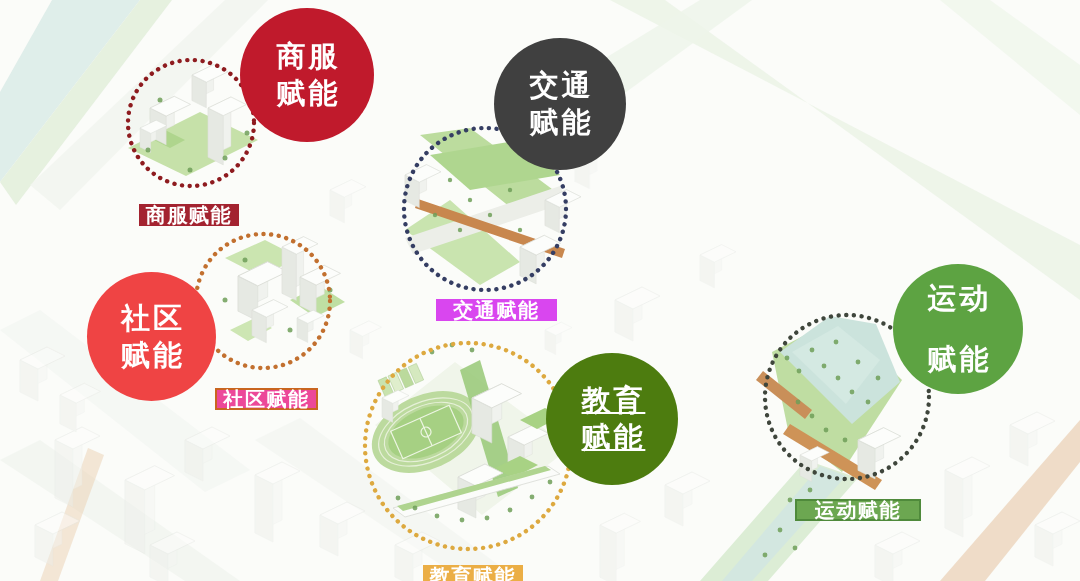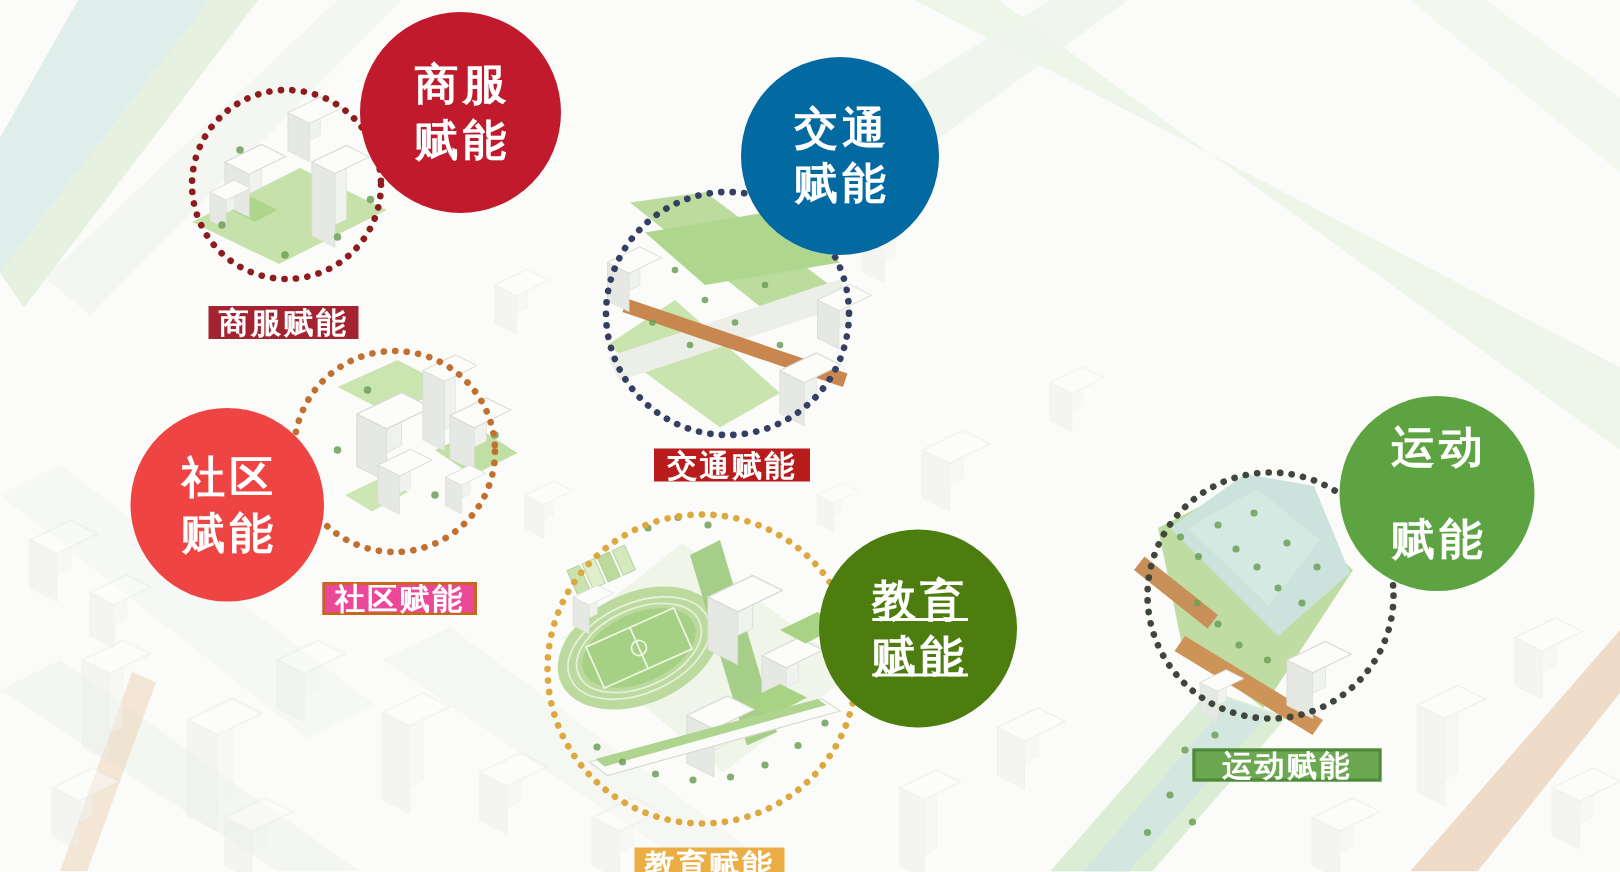--- a/index.html
+++ b/index.html
@@ -18,33 +18,33 @@
   .tree{fill:#6e9f58;opacity:.85;}
 
   
   .bubble{
     position:absolute;border-radius:50%;
     display:flex;flex-direction:column;align-items:center;justify-content:center;
     color:#ffffff;font-weight:bold;font-size:29px;line-height:37px;
     letter-spacing:.1em;text-indent:.1em;
   }
   .bubble.commerce {left:240px;top:8px;  width:134px;height:134px;background:#c01a2c;}
-  .bubble.traffic  {left:494px;top:38px; width:132px;height:132px;background:#0369a1;}
+  .bubble.traffic  {left:494px;top:38px; width:132px;height:132px;background:#404040;}
   .bubble.community{left:87px; top:272px;width:129px;height:129px;background:#ef4444;}
   .bubble.education{left:546px;top:353px;width:132px;height:132px;background:#4d7c0f;text-decoration:underline;}
   .bubble.sports   {left:893px;top:264px;width:130px;height:130px;background:#5da342;gap:24px;}
 
   
   .tag{
     position:absolute;height:22px;box-sizing:border-box;
     display:flex;align-items:center;justify-content:center;
     font-size:20px;font-weight:bold;letter-spacing:.08em;color:#ffffff;
   }
   .tag.commerce {left:139px;top:204px;width:100px;background:#a32330;}
-  .tag.traffic  {left:436px;top:299px;width:104px; background:#b91c1c;}
+  .tag.traffic  {left:436px;top:299px;width:121px; background:#d946ef;}
   .tag.community{left:215px;top:388px;width:103px;background:#ec4899;border:2px solid #c96520;}
   .tag.education{left:423px;top:565px;width:100px;background:#ebae45;}
   .tag.sports   {left:795px;top:499px;width:126px;background:#6ca751;border:2px solid #4f8a3b;}
 </style>
 </head>
 <body>
 
 <div id="stage">
 
   <svg id="map" width="1080" height="581" viewBox="0 0 1080 581">

